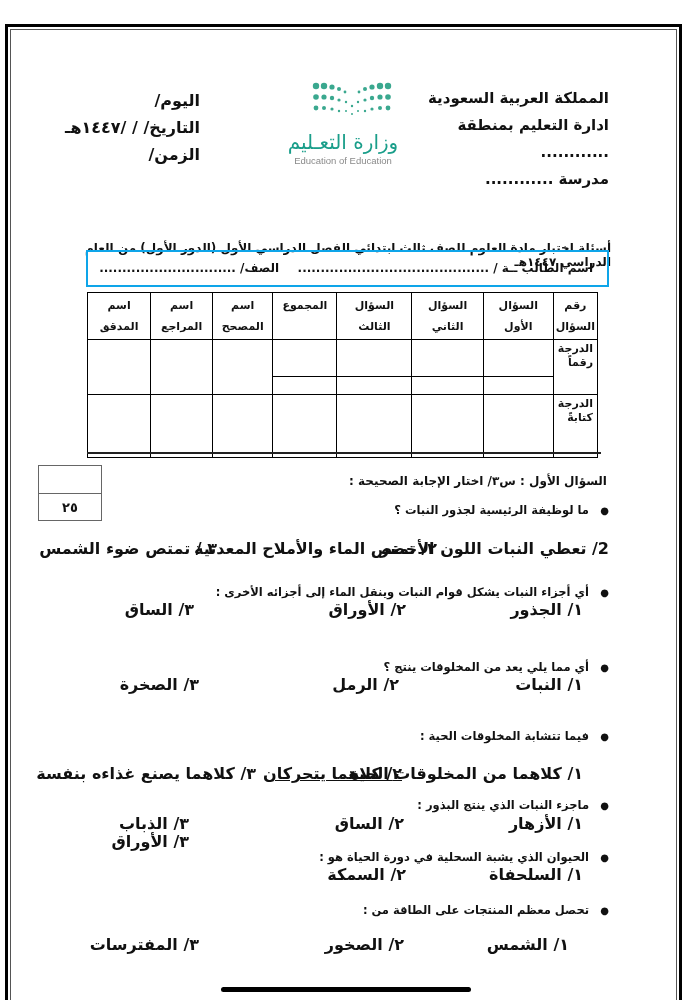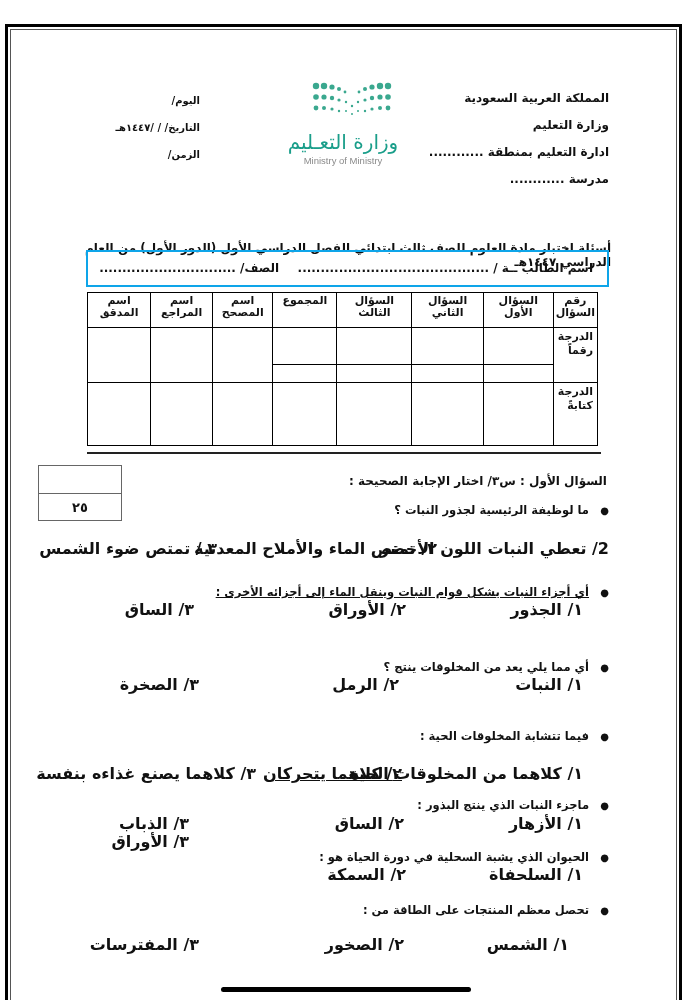--- a/index.html
+++ b/index.html
@@ -10,71 +10,70 @@
   }
   .frame-outer {
     position: absolute; left: 5px; top: 24px; width: 677px; height: 990px;
     border: 3px solid #000; border-bottom: none; box-sizing: border-box;
   }
   .frame-inner {
     position: absolute; left: 10px; top: 29px; width: 667px; height: 990px;
     border: 1px solid #555; border-bottom: none; box-sizing: border-box;
   }
 
-  .hdr-right { position: absolute; right: 80px; top: 85px; width: 200px; font-size: 12px; font-weight: bold; line-height: 27px; direction: rtl; text-align: right; }
-  .hdr-left { position: absolute; left: 60px; top: 87px; width: 140px; font-size: 10px; font-weight: bold; line-height: 27px; direction: rtl; text-align: right; }
+  .hdr-right { position: absolute; right: 80px; top: 85px; width: 200px; font-size: 15px; font-weight: bold; line-height: 27px; direction: rtl; text-align: right; }
+  .hdr-left { position: absolute; left: 60px; top: 87px; width: 140px; font-size: 16px; font-weight: bold; line-height: 27px; direction: rtl; text-align: right; }
 
   .logo { position: absolute; left: 258px; top: 78px; width: 170px; height: 90px; }
   .logo-ar { position: absolute; left: 0; top: 52px; width: 170px; text-align: center; color: #1a9e8a; font-size: 20px; font-family: "DejaVu Sans", sans-serif; direction: rtl; }
   .logo-en { position: absolute; left: 0; top: 77px; width: 170px; text-align: center; color: #8a8a8a; font-size: 9.5px; font-family: "Liberation Sans", sans-serif; }
 
   .exam-title { position: absolute; left: 40px; right: 78px; top: 205px; font-size: 12px; font-weight: bold; direction: rtl; text-align: right; margin-top: 36px; }
 
   .student-box {
     position: absolute; left: 86px; top: 250px; width: 523px; height: 37px;
     border: 2px solid #0ea5e9; box-sizing: border-box; direction: rtl; font-size: 12px; font-weight: bold;
     padding: 9px 14px 0 0;
   }
 
   table.grades {
     position: absolute; left: 87px; top: 292px; width: 511px;
     border-collapse: collapse; direction: rtl; font-size: 11px; font-weight: bold;
   }
   table.grades td, table.grades th {
     border: 1.6px solid #000; text-align: center; vertical-align: top; padding: 2px 2px; font-weight: bold;
   }
-  table.grades th { font-weight: bold; line-height: 12px; height: 30px; }
+  table.grades th { font-weight: bold; line-height: 21px; height: 30px; }
   table.grades td.rowhead { text-align: right; line-height: 14px; padding-right: 4px; }
   table.grades tr.r1a td { height: 32px; }
   table.grades tr.r1b td { height: 13px; }
   table.grades tr.r2 td { height: 58px; }
 
   .divider { position: absolute; left: 87px; width: 514px; top: 452px; height: 2px; background: #222; }
 
-  .score-box { position: absolute; left: 38px; top: 465px; width: 84px; height: 56px; border: 1px solid #666; box-sizing: border-box; }
+  .score-box { position: absolute; left: 38px; top: 465px; width: 64px; height: 56px; border: 1px solid #666; box-sizing: border-box; }
   .score-box .top { height: 27px; border-bottom: 1px solid #666; }
   .score-box .val { text-align: center; font-size: 13px; font-weight: bold; line-height: 27px; }
 
   .q-head { position: absolute; right: 82px; top: 474px; font-size: 12px; font-weight: bold; direction: rtl; }
 
   .q { position: absolute; right: 80px; font-size: 11.5px; font-weight: bold; direction: rtl; text-align: right; }
   .q .bullet { display: inline-block; width: 14px; font-size: 10px; margin-left: 6px; }
   .opt { position: absolute; font-size: 16px; font-weight: bold; direction: rtl; white-space: nowrap; }
 
   .home-indicator { position: absolute; left: 221px; top: 987px; width: 250px; height: 5px; background: #000; border-radius: 3px; }
 </style>
 </head>
 <body>
 
 <div class="frame-outer"></div>
 <div class="frame-inner"></div>
 
 <div class="hdr-right">
   <div>المملكة العربية السعودية</div>
-  <div>وزارة التعليم</div>
   <div>ادارة التعليم بمنطقة ............</div>
   <div>مدرسة ............</div>
 </div>
 
 <div class="logo">
   <svg width="170" height="50" viewBox="0 0 170 50">
     <g fill="#3aa88f">
       <circle cx="58" cy="8" r="3.2"></circle>
         <circle cx="66" cy="8" r="3.2"></circle>
         <circle cx="74" cy="9" r="2.6"></circle>
@@ -103,21 +102,21 @@
         <circle cx="122" cy="30" r="2"></circle>
         <circle cx="114" cy="31" r="1.6"></circle>
         <circle cx="107" cy="33" r="1.2"></circle>
       <circle cx="94" cy="28" r="1.2"></circle>
         <circle cx="94" cy="36" r="1"></circle>
         <circle cx="88" cy="33" r="1"></circle>
         <circle cx="100" cy="33" r="1"></circle>
     </g>
   </svg>
   <div class="logo-ar">وزارة التعـليم</div>
-  <div class="logo-en">Ministry of Ministry</div>
+  <div class="logo-en">Education of Education</div>
 </div>
 
 <div class="hdr-left">
   <div>اليوم/</div>
   <div>التاريخ/   /   /١٤٤٧هـ</div>
   <div>الزمن/</div>
 </div>
 
 <div class="exam-title">أسئلة اختبار مادة العلوم للصف ثالث ابتدائي الفصل الدراسي الأول (الدور الأول) من العام الدراسي ١٤٤٧هـ</div>
 
@@ -177,21 +176,21 @@
 
 <div class="q-head">السؤال الأول : س٣/ اختار الإجابة الصحيحة :</div>
 
 <div class="q" style="top:503px;">
   <span class="bullet">●</span><span>ما لوظيفة الرئيسية لجذور النبات ؟</span>
 </div>
 <div class="opt" style="right:80px; top:539px;">2/ تعطي النبات اللون الأخضر</div>
 <div class="opt" style="right:252px; top:539px;margin-left:40px;">٢/ تمتص الماء والأملاح المعدنية</div>
 <div class="opt" style="right:472px; top:539px;">٣ / تمتص ضوء الشمس</div>
 
-<div class="q" style="top:585px;text-decoration:underline;">
+<div class="q" style="top:585px;">
   <span class="bullet">●</span><span>أي أجزاء النبات يشكل قوام النبات وينقل الماء إلى أجزائه الأخرى :</span>
 </div>
 <div class="opt" style="right:106px; top:600px;">١/ الجذور</div>
 <div class="opt" style="right:283px; top:600px;">٢/ الأوراق</div>
 <div class="opt" style="right:495px; top:600px;">٣/ الساق</div>
 
 <div class="q" style="top:660px;">
   <span class="bullet">●</span><span>أي مما يلي يعد من المخلوقات ينتج ؟</span>
 </div>
 <div class="opt" style="right:106px; top:675px;">١/ النبات</div>

